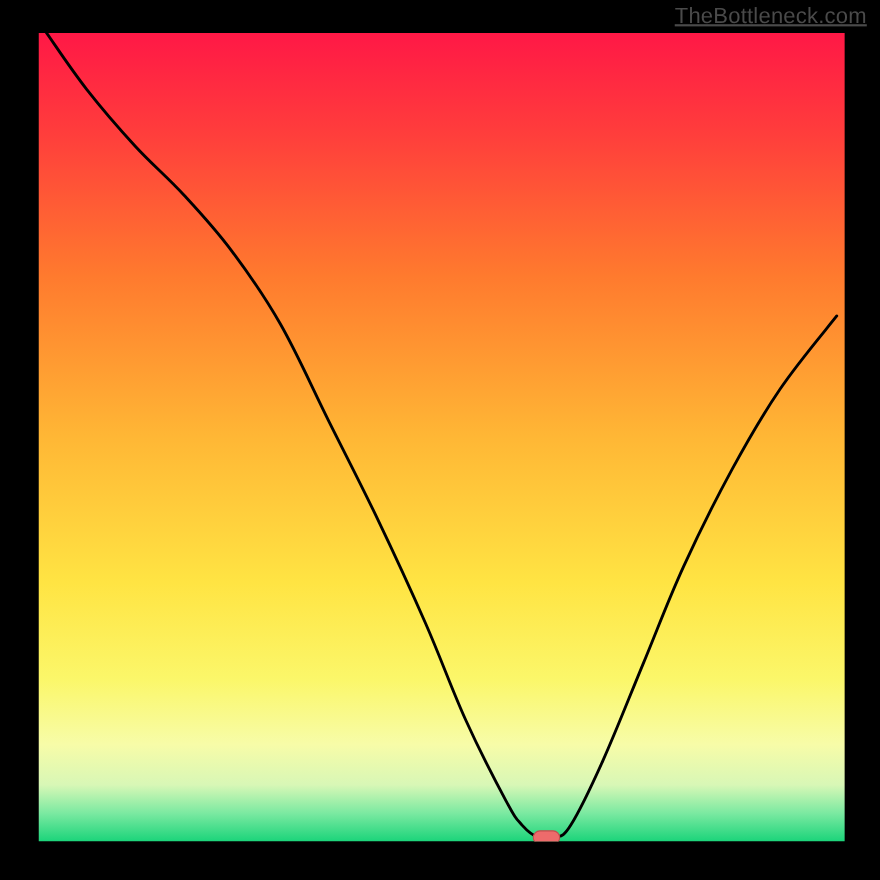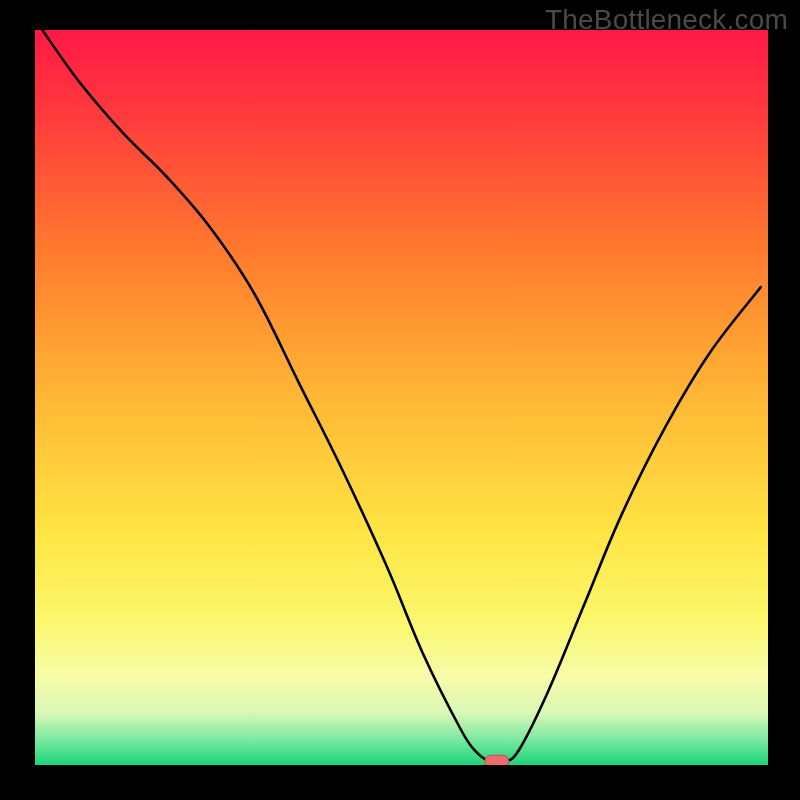--- a/index.html
+++ b/index.html
@@ -15,25 +15,26 @@
     position: relative;
     width: 800px;
     height: 800px;
     background: #000;
   }
   .watermark {
     position: absolute;
     top: 4px;
     right: 12px;
     color: #4a4a4a;
-    font-size: 28px;
+    font-size: 20px;
     font-weight: 500;
     letter-spacing: 0.2px;
     z-index: 20;
     user-select: none;
+    text-decoration: underline;
   }
   .plot-wrap {
     position: absolute;
     left: 35px;
     top: 30px;
     width: 733px;
     height: 735px;
   }
   svg { display: block; }
 </style>

